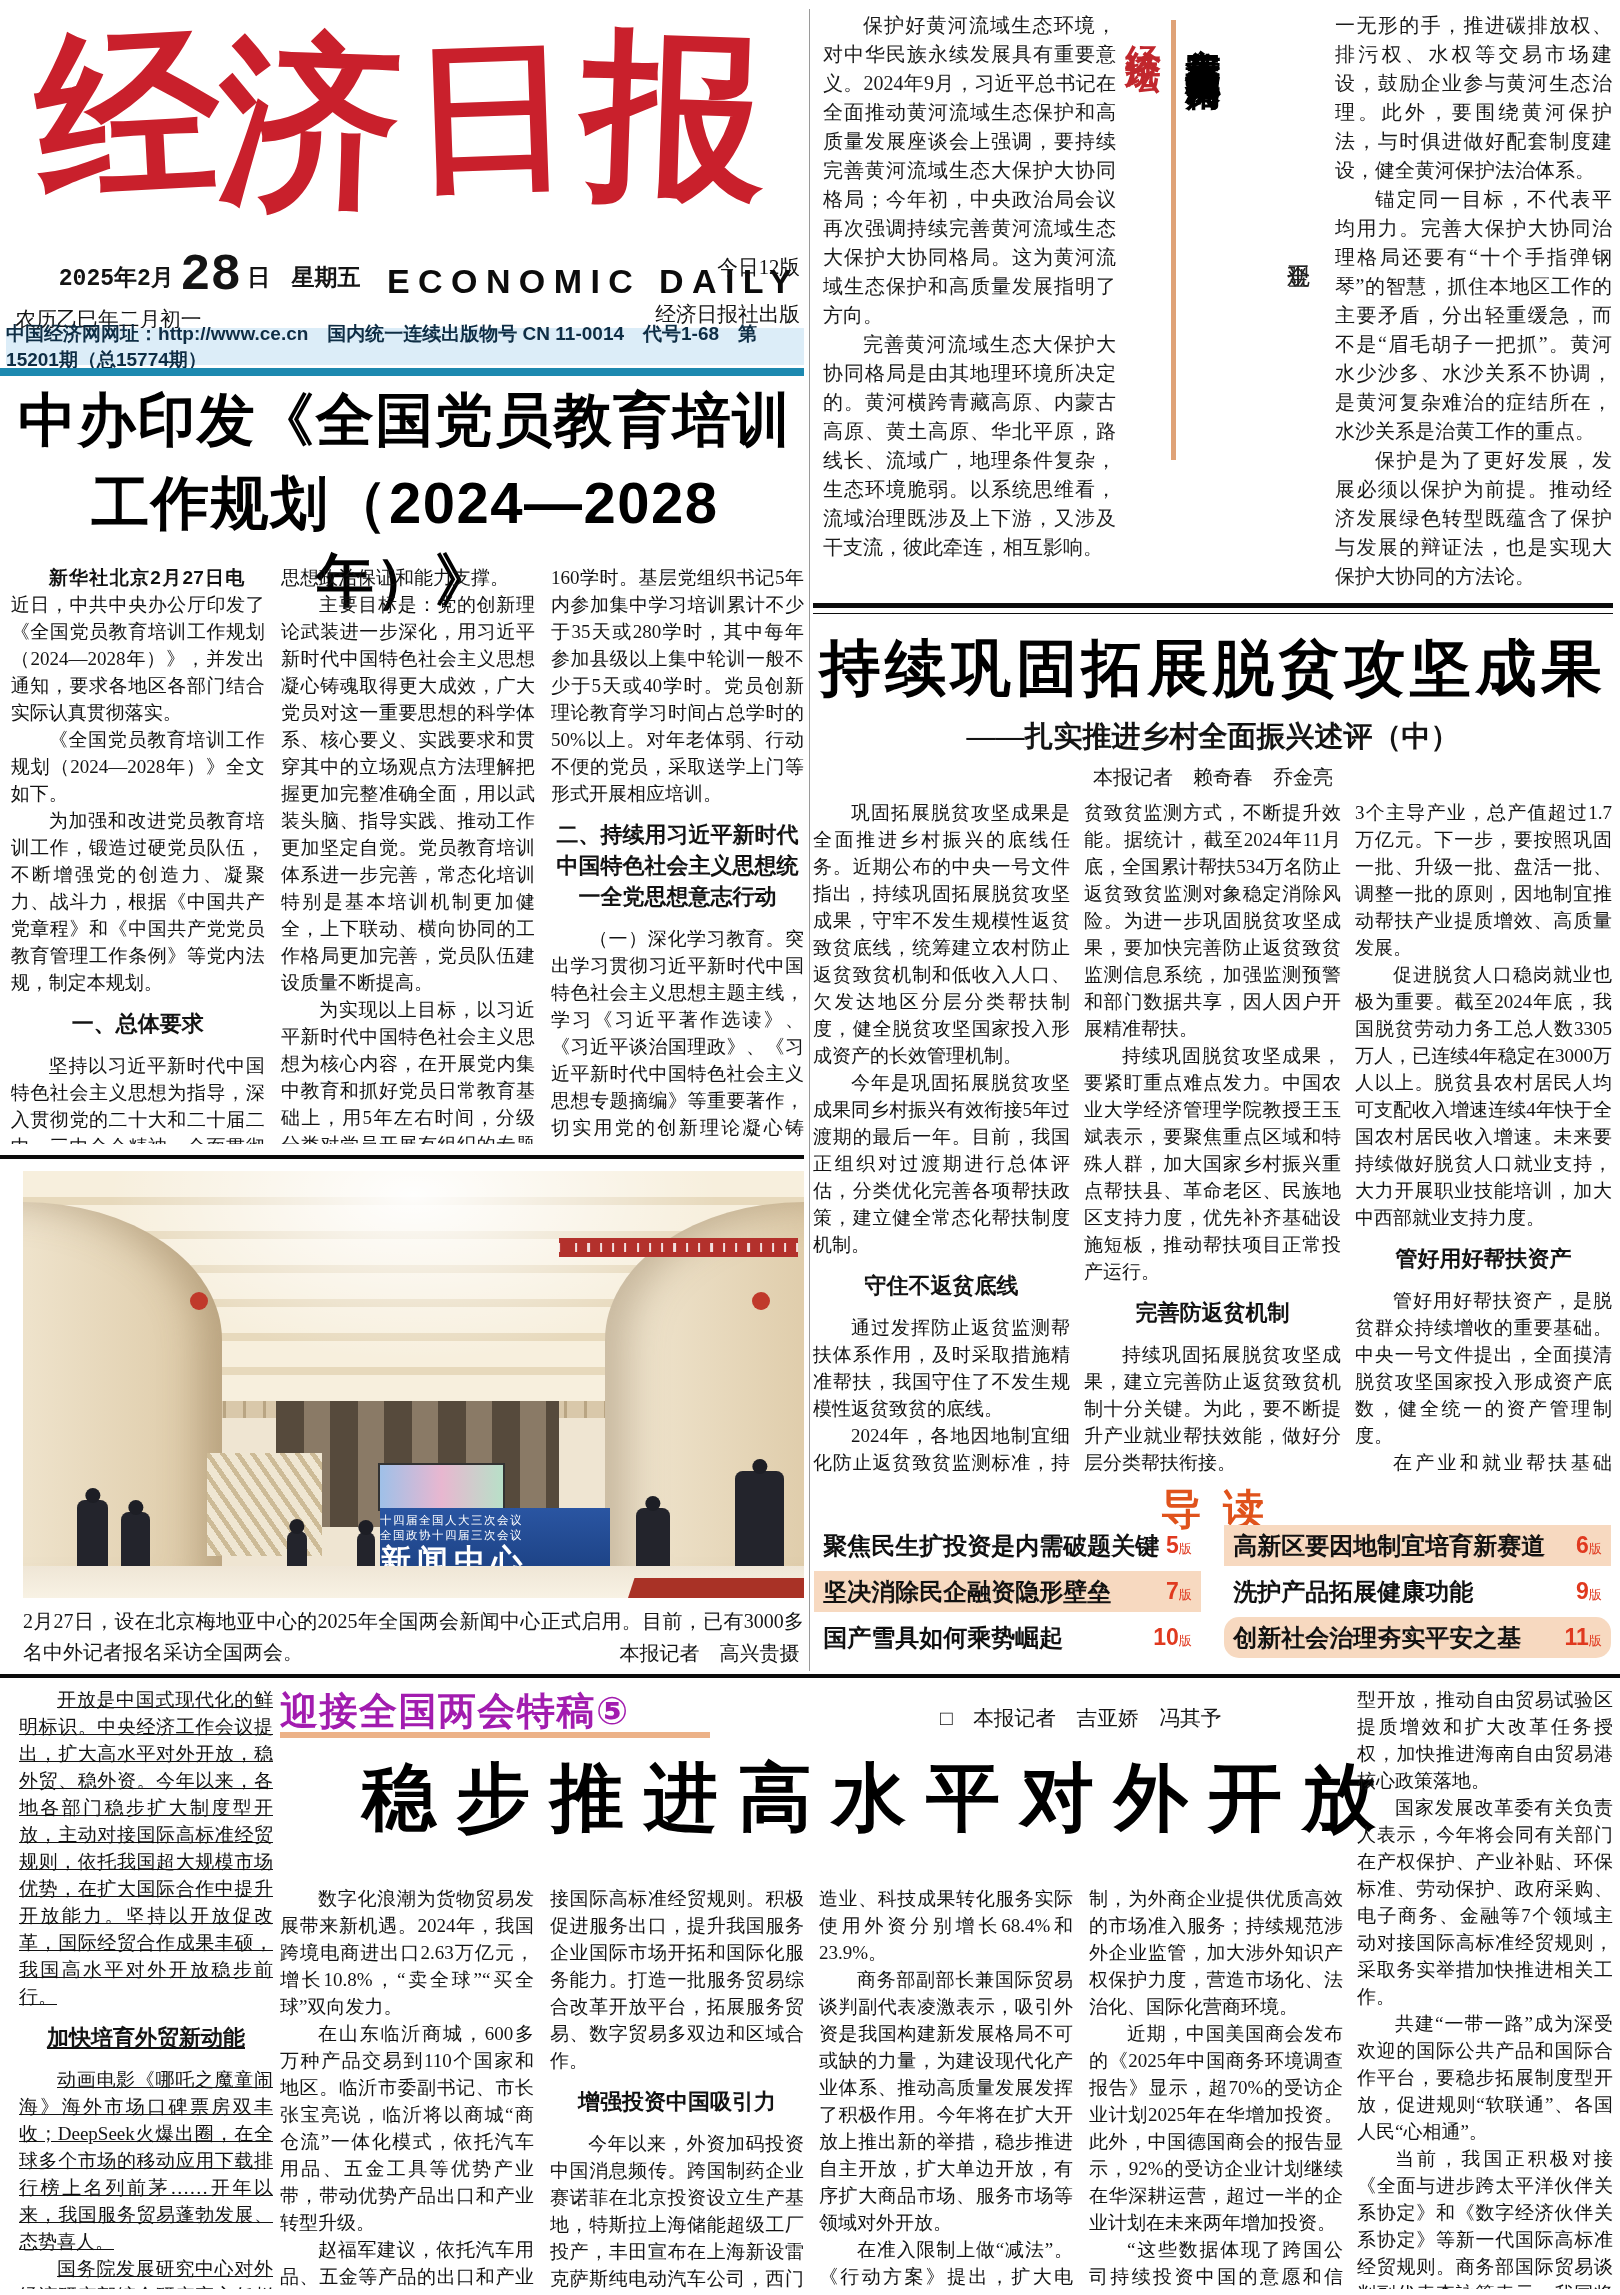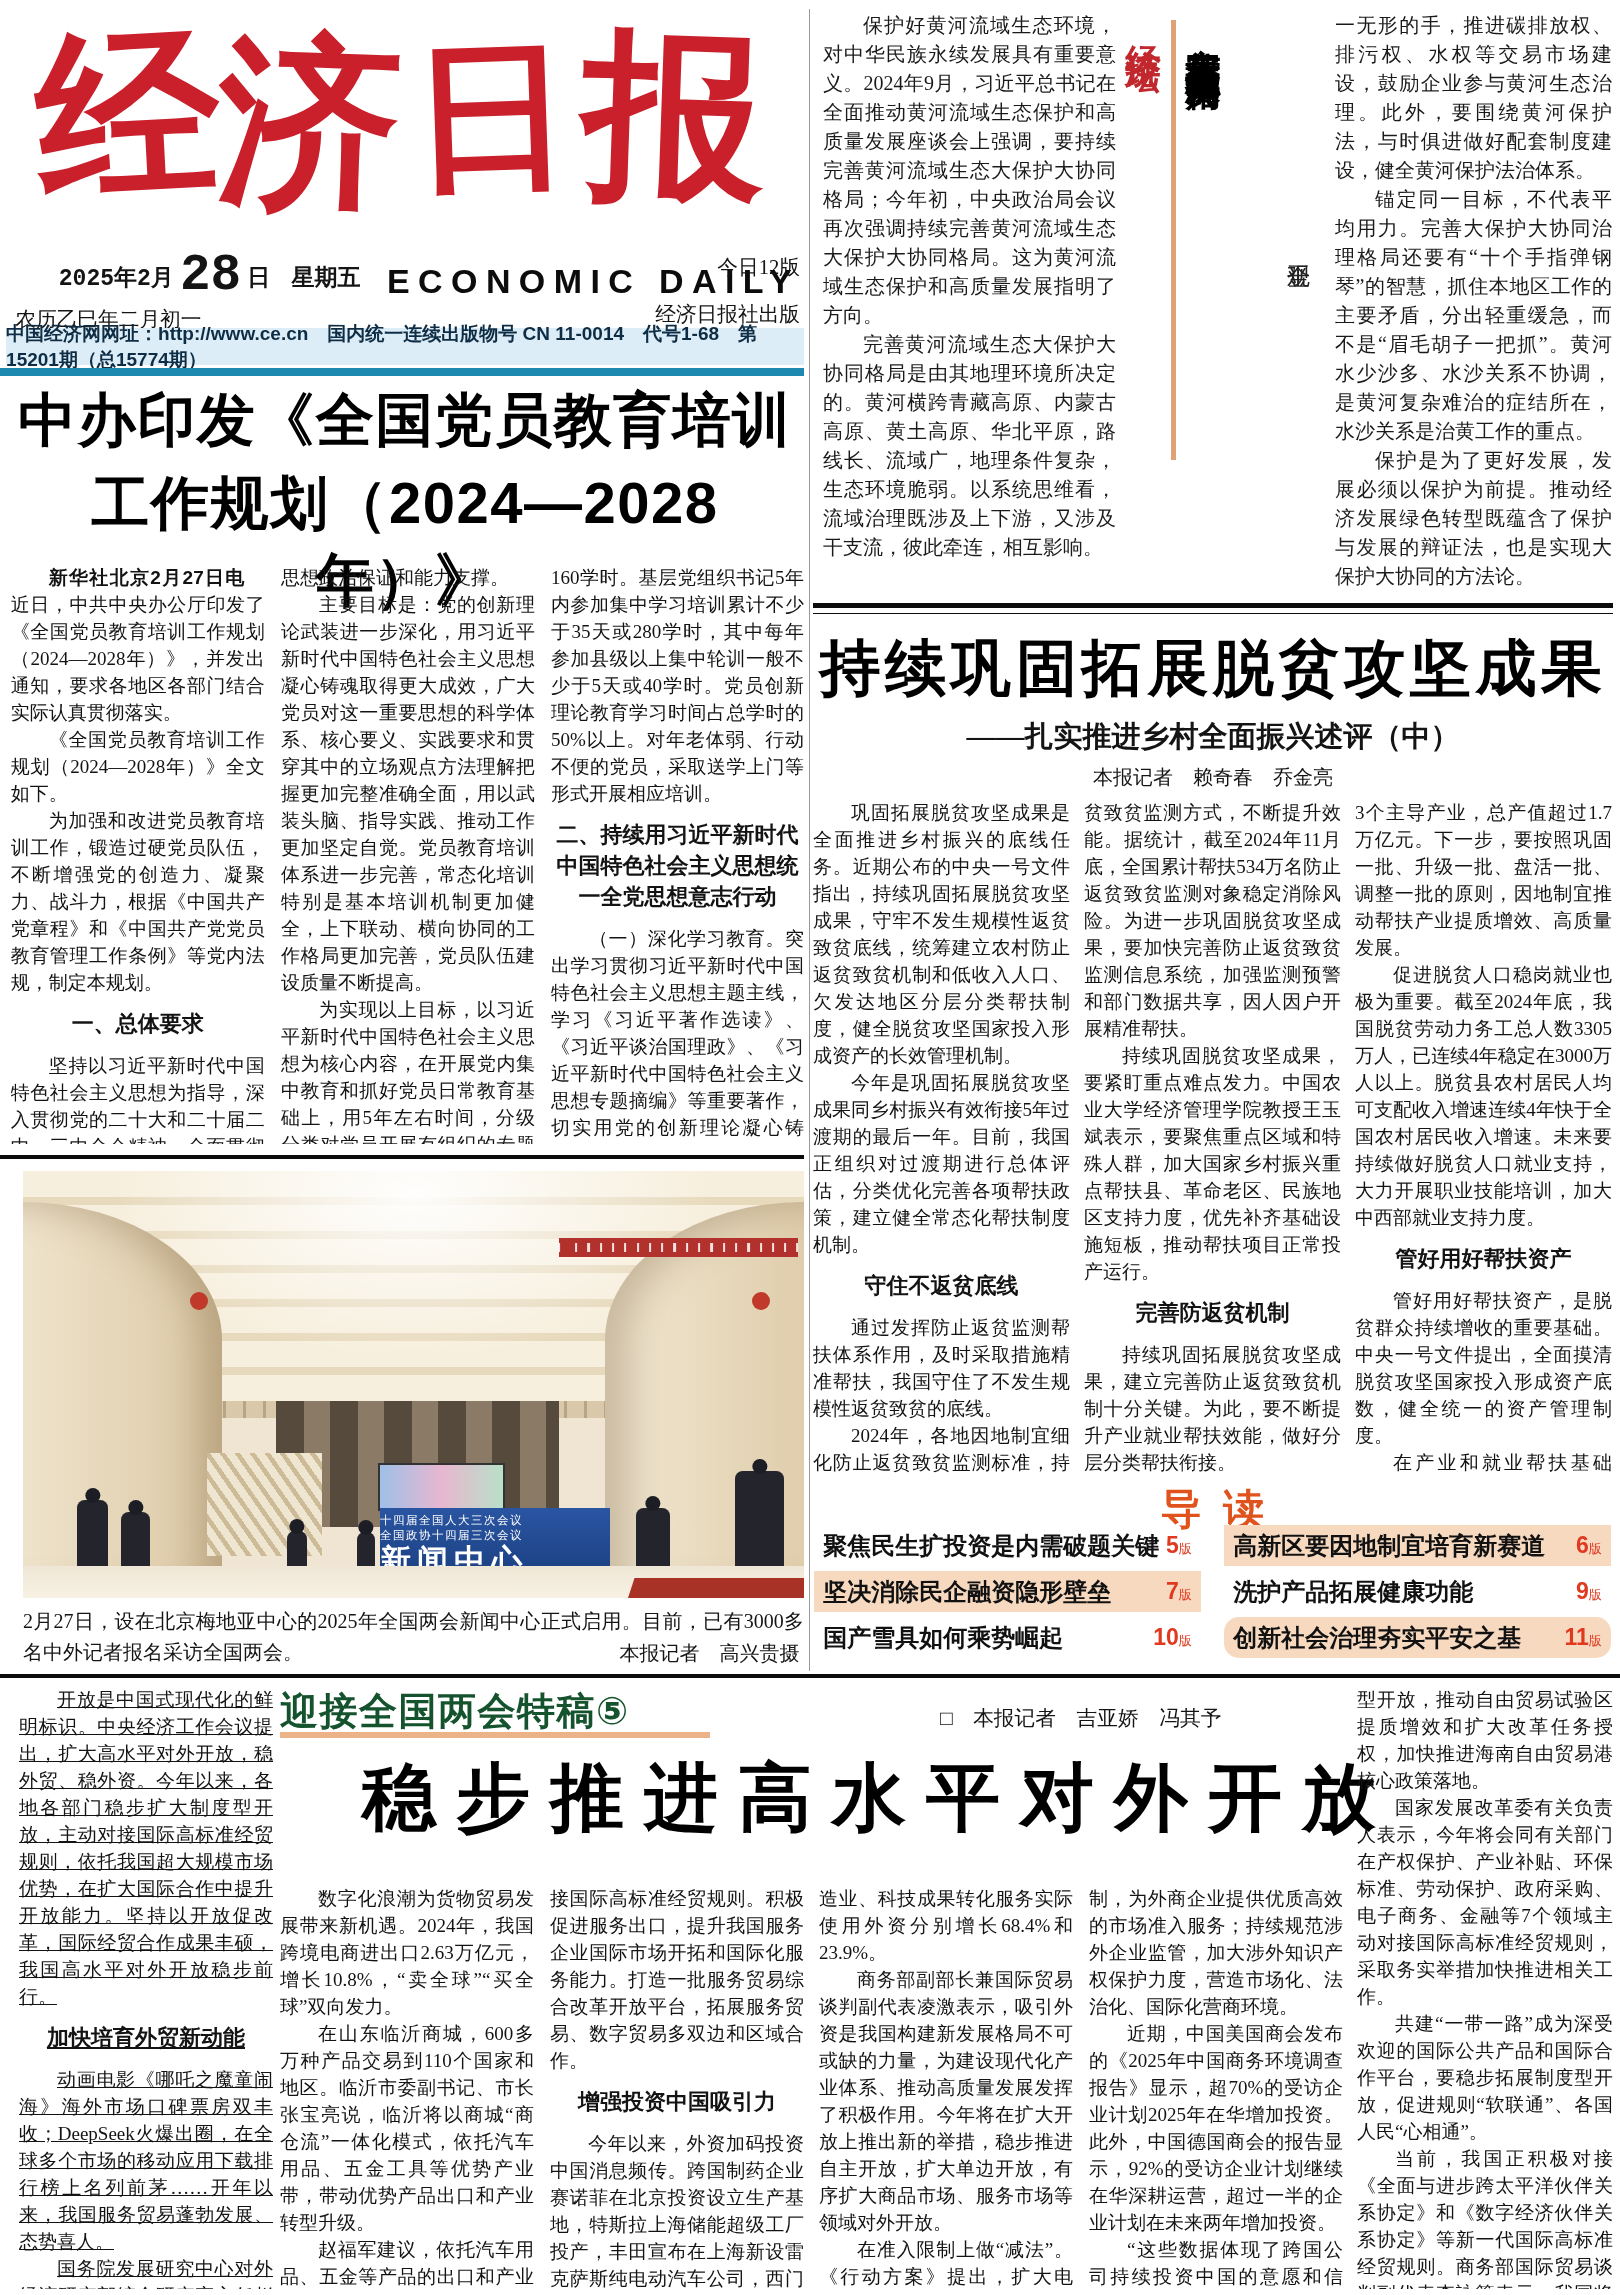--- a/index.html
+++ b/index.html
@@ -74,21 +74,21 @@
     font-weight:900;font-size:41px;letter-spacing:21.4px;color:#e0531c;text-indent:21.4px;}
   .dd-item{position:absolute;width:387px;height:41px;display:flex;align-items:center;
     justify-content:space-between;padding:0 9.2px;box-sizing:border-box;}
   .dd-item.shaded{background:#f7d9c0;}
   .dd-text{font-family:var(--sans);font-weight:700;font-size:24px;color:#111;}
   .dd-page{font-family:var(--sans);font-weight:700;font-size:23px;color:#e0391f;white-space:nowrap;}
   .dd-page small{font-size:13px;font-weight:400;}
 
   
   #op-tag{left:280px;top:1686px;font-family:var(--sans);font-weight:900;font-size:38px;
-    color:#14532d;letter-spacing:1.5px;}
+    color:#a21caf;letter-spacing:1.5px;}
   #op-tagline{left:280px;top:1732px;width:430px;height:6.1px;background:#ecb288;}
   #op-byline{left:940px;top:1704px;width:398px;font-size:20.7px;}
   #op-title{left:272px;top:1749px;width:1194px;text-align:center;font-family:Liberation Mono, monospace;
     font-weight:900;font-size:74px;letter-spacing:20px;text-indent:20px;color:#000;}
 
   
   #photo{left:23px;top:1171px;width:781px;height:427px;background:#efe5d2;overflow:hidden;}
   #ph-ceiling{position:absolute;left:0;top:0;width:100%;height:237px;
     background:
       radial-gradient(ellipse at 50% 10%,rgba(255,255,255,.95) 0%,rgba(255,255,255,0) 55%),

